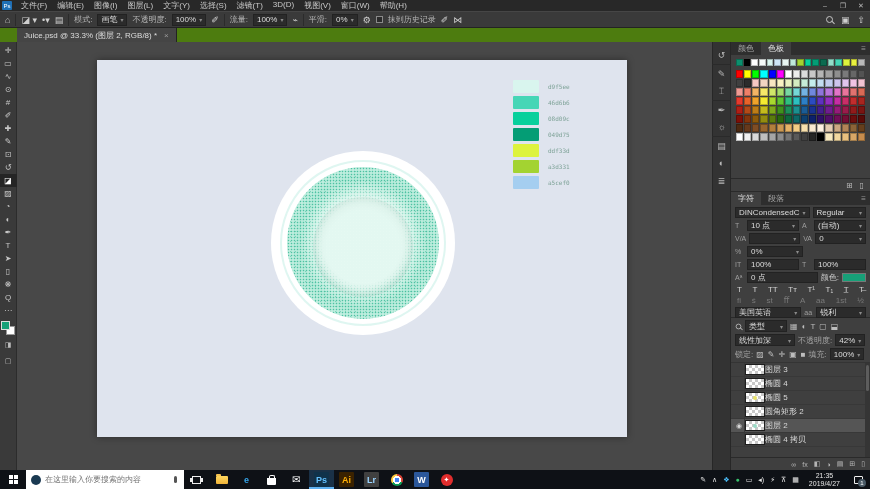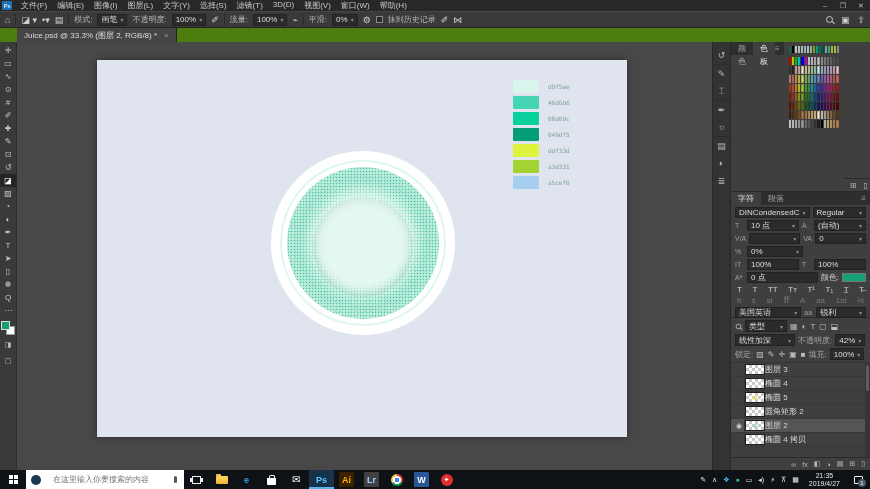--- a/index.html
+++ b/index.html
@@ -85,21 +85,21 @@
   .dock-ic { width:19px; height:18px; color:#b8b8b8; font-size:9px; line-height:18px; text-align:center; }
   .dock-ic.grp { border-top:1px solid #2a2a2a; }
 
   
   .panels { width:139px; display:flex; flex-direction:column; background:#3f3f3f; font-size:8px; color:#c9c9c9; }
   .panel-tabs { height:13px; background:#2e2e2e; display:flex; align-items:stretch; }
   .panel-tabs .tab { padding:0 7px; line-height:13px; color:#a8a8a8; }
   .panel-tabs .tab.act { background:#3f3f3f; color:#e2e2e2; }
   .panel-tabs .burger { margin-left:auto; color:#9a9a9a; padding-right:4px; line-height:13px; }
 
-  .p-swatches { height:150px; border-bottom:1px solid #2a2a2a; display:flex; flex-direction:row; }
+  .p-swatches { height:150px; border-bottom:1px solid #2a2a2a; display:flex; flex-direction:column; }
   .sw-wrap { padding:4px 5px 0 5px; }
   .sw-row-recent { display:grid; grid-template-columns:repeat(17,1fr); gap:1px; margin-bottom:4px; }
   .sw-grid { display:grid; grid-template-columns:repeat(16,1fr); gap:1px; }
   .sw-cell { height:7px; border:1px solid rgba(0,0,0,.25); }
   .sw-grid .sw-cell { height:8px; }
   .p-bottom { margin-top:auto; height:13px; border-top:1px solid #2a2a2a; display:flex; justify-content:flex-end;
               align-items:center; gap:7px; padding:0 6px; color:#b5b5b5; font-size:8px; }
 
   .p-character { height:126px; border-bottom:1px solid #2a2a2a; }
   .ch-row { display:flex; gap:3px; margin:2px 4px 0 4px; align-items:center; }
@@ -126,21 +126,21 @@
   .ly-bottom { height:13px; border-top:1px solid #2a2a2a; display:flex; justify-content:flex-end; align-items:center;
                gap:6px; padding:0 5px; color:#b5b5b5; font-size:7px; }
 
   
   .taskbar { position:absolute; left:0; right:0; bottom:0; height:19px; background:#0e1116; display:flex;
              align-items:center; color:#eee; }
   .start { width:26px; height:19px; display:flex; align-items:center; justify-content:center; }
   .icon-win { width:9px; height:9px; background-color:#fff;
               background-image:linear-gradient(to right, transparent 4px, #0e1116 4px 5px, transparent 5px),
                                linear-gradient(to bottom, transparent 4px, #0e1116 4px 5px, transparent 5px); }
-  .searchbox { width:158px; height:19px; background:#fff; display:flex; align-items:center; gap:12px; padding:0 5px; }
+  .searchbox { width:158px; height:19px; background:#fff; display:flex; align-items:center; gap:4px; padding:0 5px; }
   .cortana { width:10px; height:10px; border-radius:50%; background:#1b3a52; flex:none; }
   .searchbox input { border:none; outline:none; flex:1; font-size:8px; color:#444; min-width:0;
                      font-family:"Liberation Sans",sans-serif; background:transparent; }
   .mic { width:3px; height:7px; border-radius:2px; background:#555; margin-right:2px; flex:none; }
   .task-apps { display:flex; align-items:center; }
   .app-slot { width:25px; height:19px; display:flex; align-items:center; justify-content:center; position:relative; }
   .app-slot.active { background:#1a3147; box-shadow:inset 0 -2px 0 #5fb2f2; }
   .tile { font-size:9px; font-weight:bold; width:15px; height:15px; display:flex; align-items:center;
           justify-content:center; border-radius:1px; }
   .icon-folder { width:12px; height:8px; background:linear-gradient(#ffd75e,#f0b43a); border-radius:1px; position:relative; }

